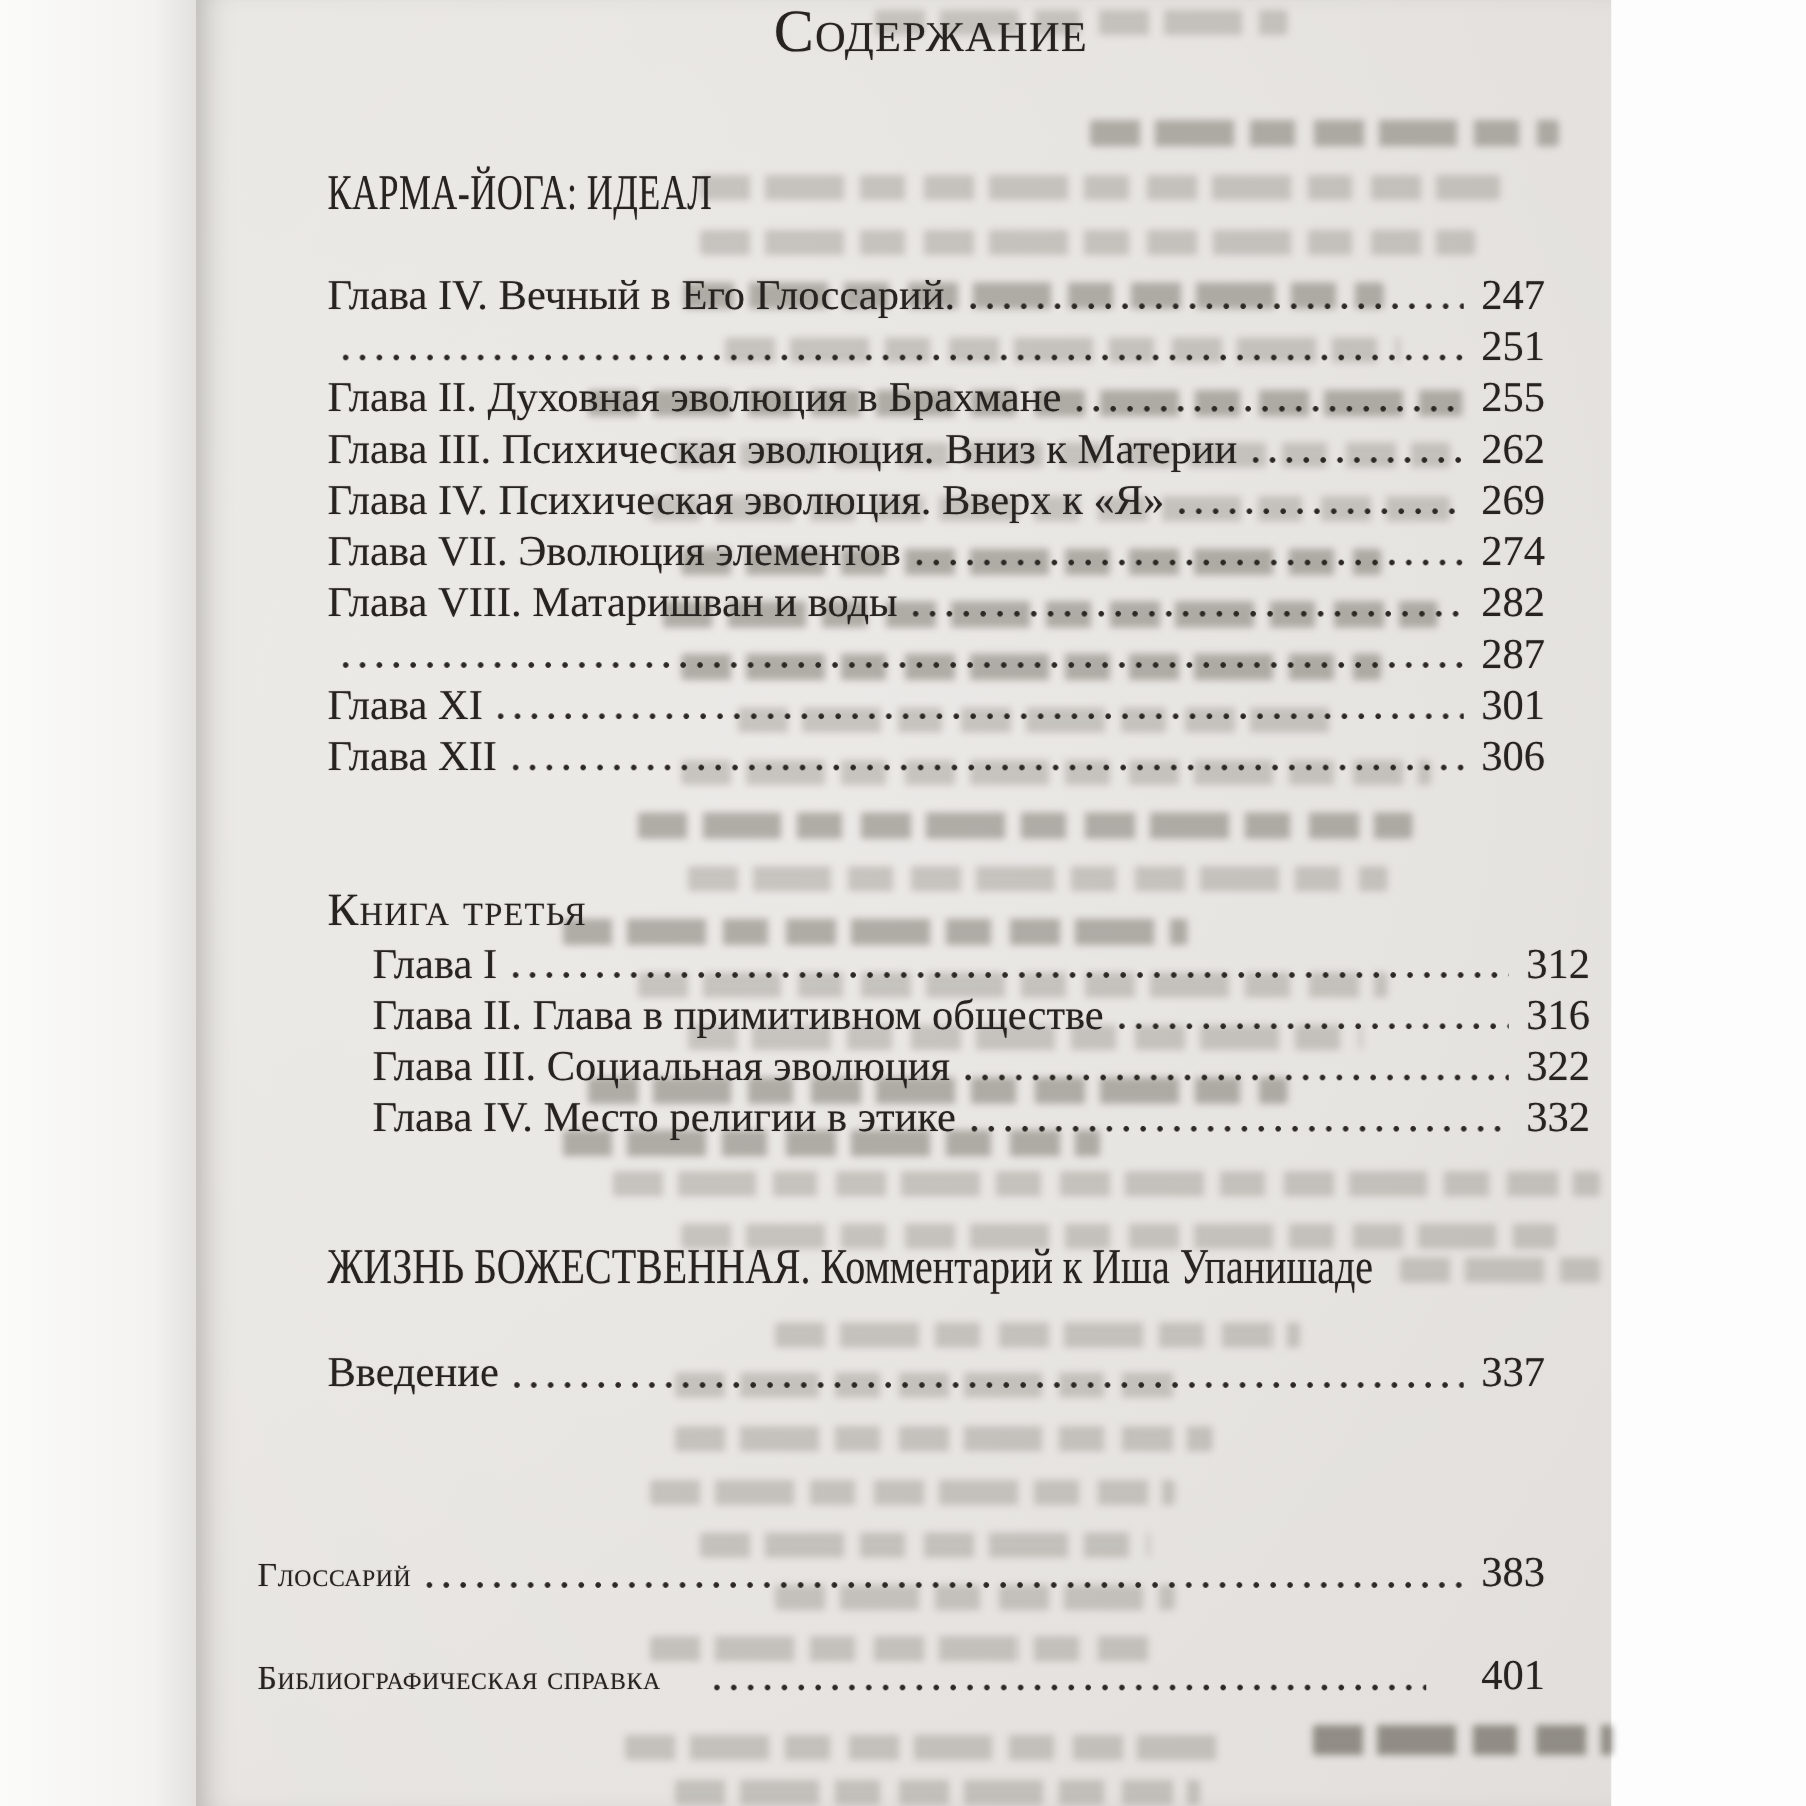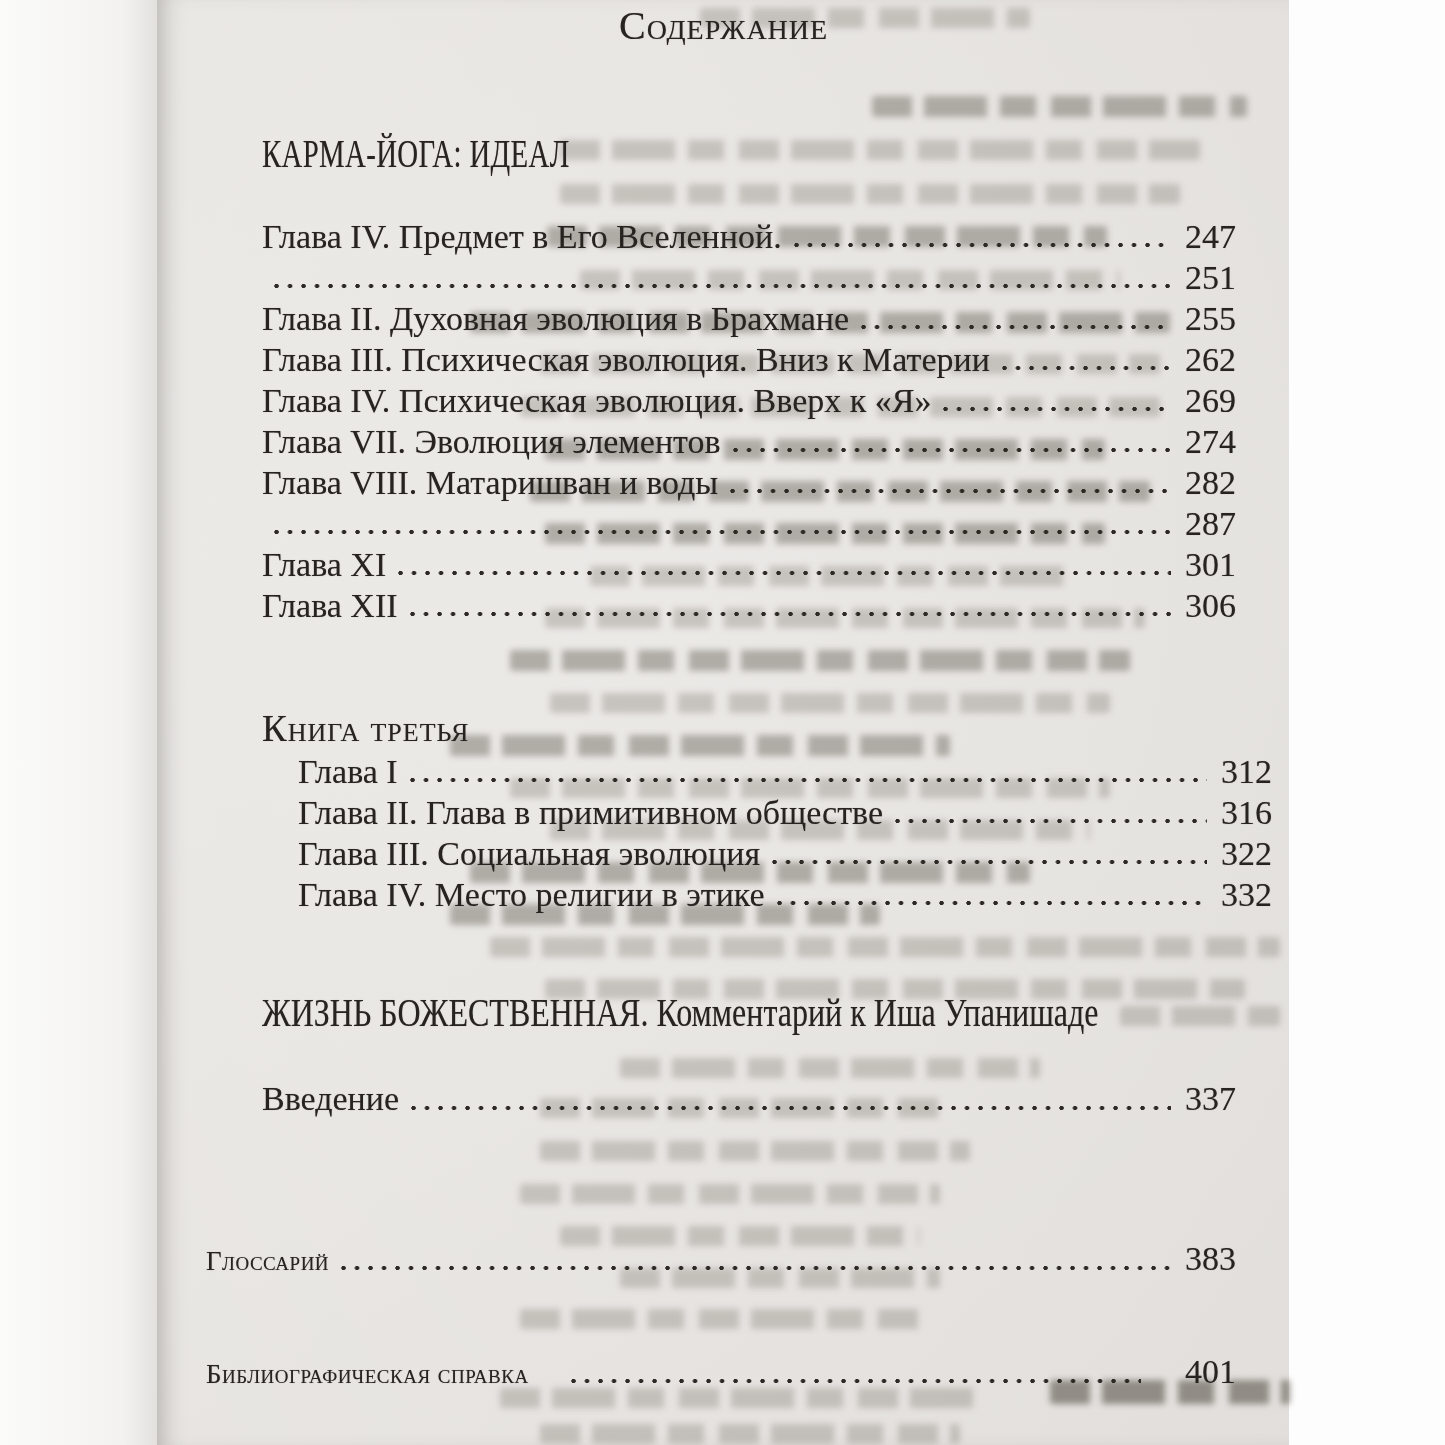--- a/index.html
+++ b/index.html
@@ -33,35 +33,35 @@
       currentColor 0 40px, transparent 40px 52px,
       currentColor 52px 115px, transparent 115px 128px,
       currentColor 128px 164px, transparent 164px 179px);
   }
   .ghost.i1{color:rgba(96,90,80,.26);}
   .ghost.i2{color:rgba(88,82,72,.40);height:21px;}
   .ghost.i3{color:rgba(78,72,62,.55);height:24px;}
 
   .txt{position:absolute;z-index:2;white-space:nowrap;line-height:41px;
        text-shadow:0 0 1px rgba(38,33,28,.35);}
-  #hdr{top:5px;left:462px;font-size:40px;font-variant:small-caps;letter-spacing:1px;}
+  #hdr{top:5px;left:462px;font-size:48px;font-variant:small-caps;letter-spacing:1px;}
   #t0{top:133px;left:105px;font-size:40px;letter-spacing:.5px;
       transform:scaleX(.72);transform-origin:0 0;}
   #t1{top:708px;left:105px;font-size:37px;font-variant:small-caps;letter-spacing:1px;}
   #t2{top:992px;left:105px;font-size:40px;transform:scaleX(.80);transform-origin:0 0;}
 
   .toc-block{position:absolute;left:105px;width:974px;z-index:2;font-size:34px;}
   #b0{top:216px;}
   #b1{top:751px;margin-left:36px;}
   #b2{top:1076px;}
   #b3{top:1238px;left:49px;width:1030px;}
   .toc-row{display:flex;align-items:baseline;height:41px;line-height:41px;
            text-shadow:0 0 1px rgba(38,33,28,.35);}
   #b2 .toc-row{height:46px;line-height:46px;}
-  #b3 .toc-row + .toc-row{margin-top:72px;gap:30px;}
+  #b3 .toc-row + .toc-row{margin-top:41px;gap:30px;}
   .label{white-space:nowrap;}
   #b3 .label{font-size:27px;font-variant:small-caps;letter-spacing:.5px;}
   .pagenum{margin-left:4px;}
   .leader{flex:1;position:relative;min-width:18px;align-self:stretch;}
   .leader::after{
     content:"";position:absolute;left:12px;right:10px;bottom:9px;height:6px;
     background-image:radial-gradient(circle at 2.5px 3px,#2d2a25 1.9px,rgba(0,0,0,0) 2.5px);
     background-size:13.5px 6px;background-repeat:repeat-x;
   }
   #b2 .leader::after{bottom:11px;}
@@ -109,21 +109,21 @@
       <div class="ghost i3" style="left: 893px; top: 1380px; width: 240px;"></div>
       <div class="ghost i1" style="left: 343px; top: 1388px; width: 480px;"></div>
       <div class="ghost i1" style="left: 383px; top: 1424px; width: 420px;"></div>
     </div>
 
   <div class="txt" id="hdr">Содержание</div>
 
   <div class="txt" id="t0">КАРМА-ЙОГА: ИДЕАЛ</div>
   <div class="toc-block" id="b0">
       <div class="toc-row">
-        <span class="label">Глава IV. Предмет в Его Вселенной.</span>
+        <span class="label">Глава IV. Вечный в Его Глоссарий.</span>
         <span class="leader"></span>
         <span class="pagenum">247</span>
       </div>
       <div class="toc-row">
         <span class="leader"></span>
         <span class="pagenum">251</span>
       </div>
       <div class="toc-row">
         <span class="label">Глава II. Духовная эволюция в Брахмане</span>
         <span class="leader"></span>

